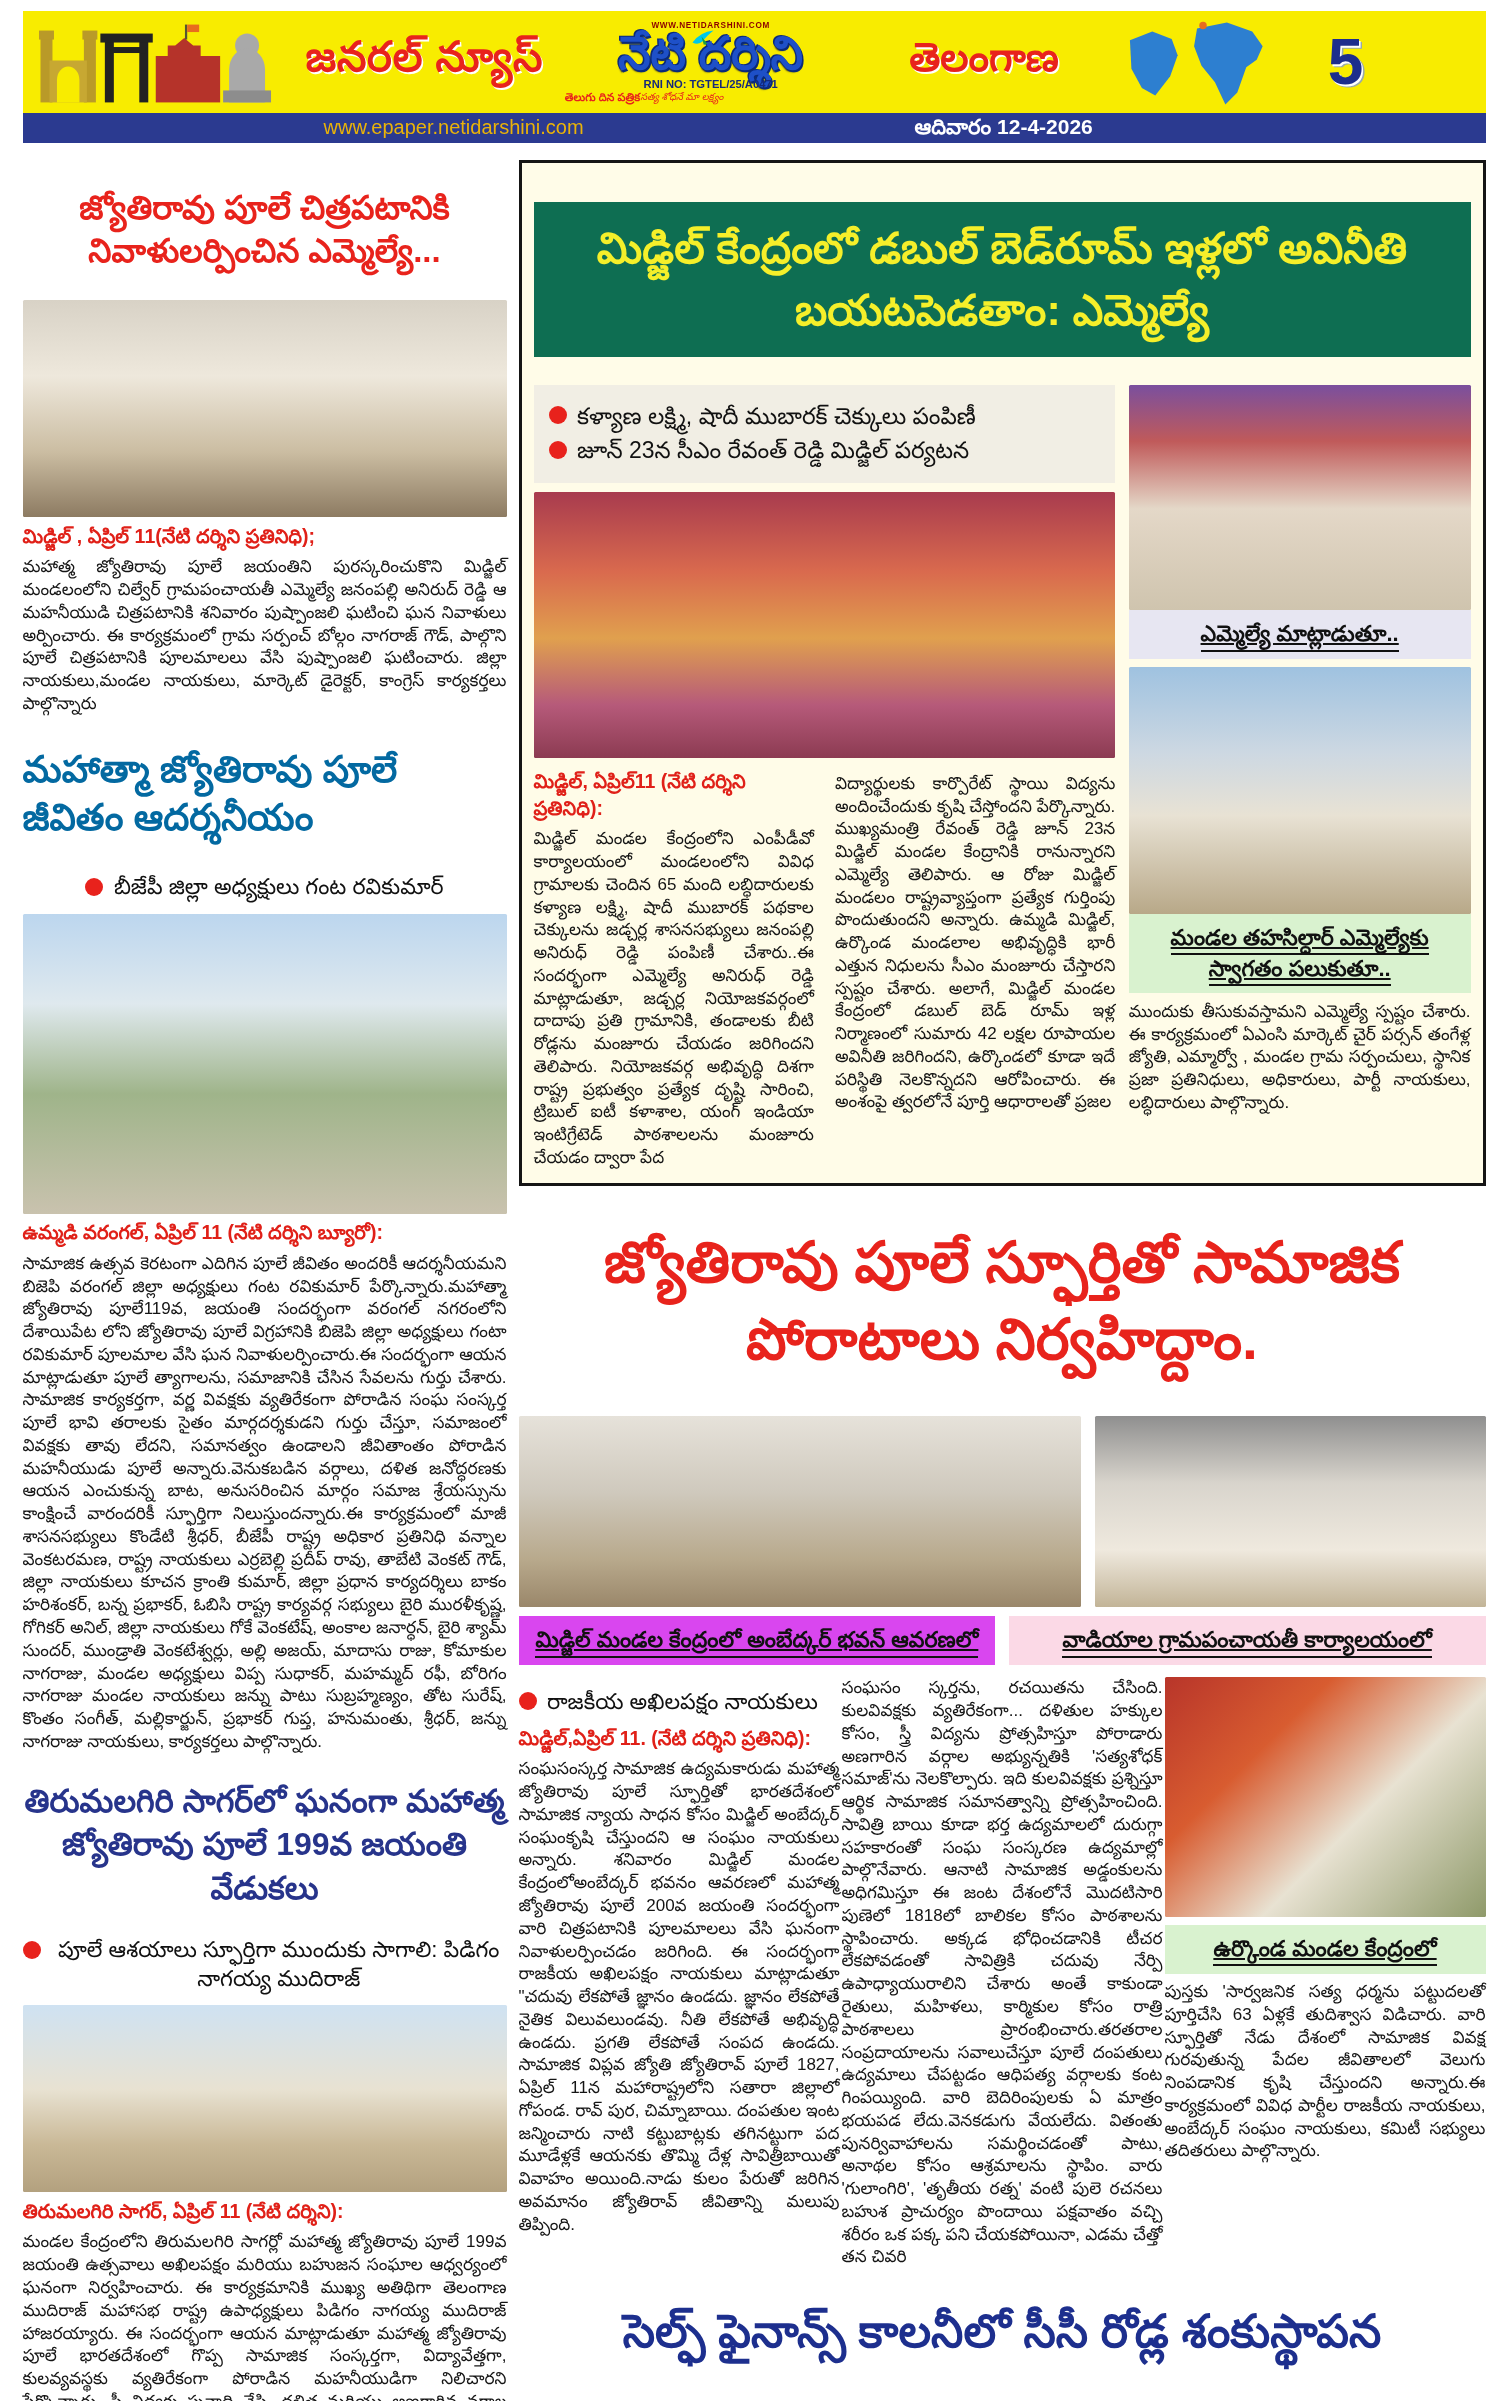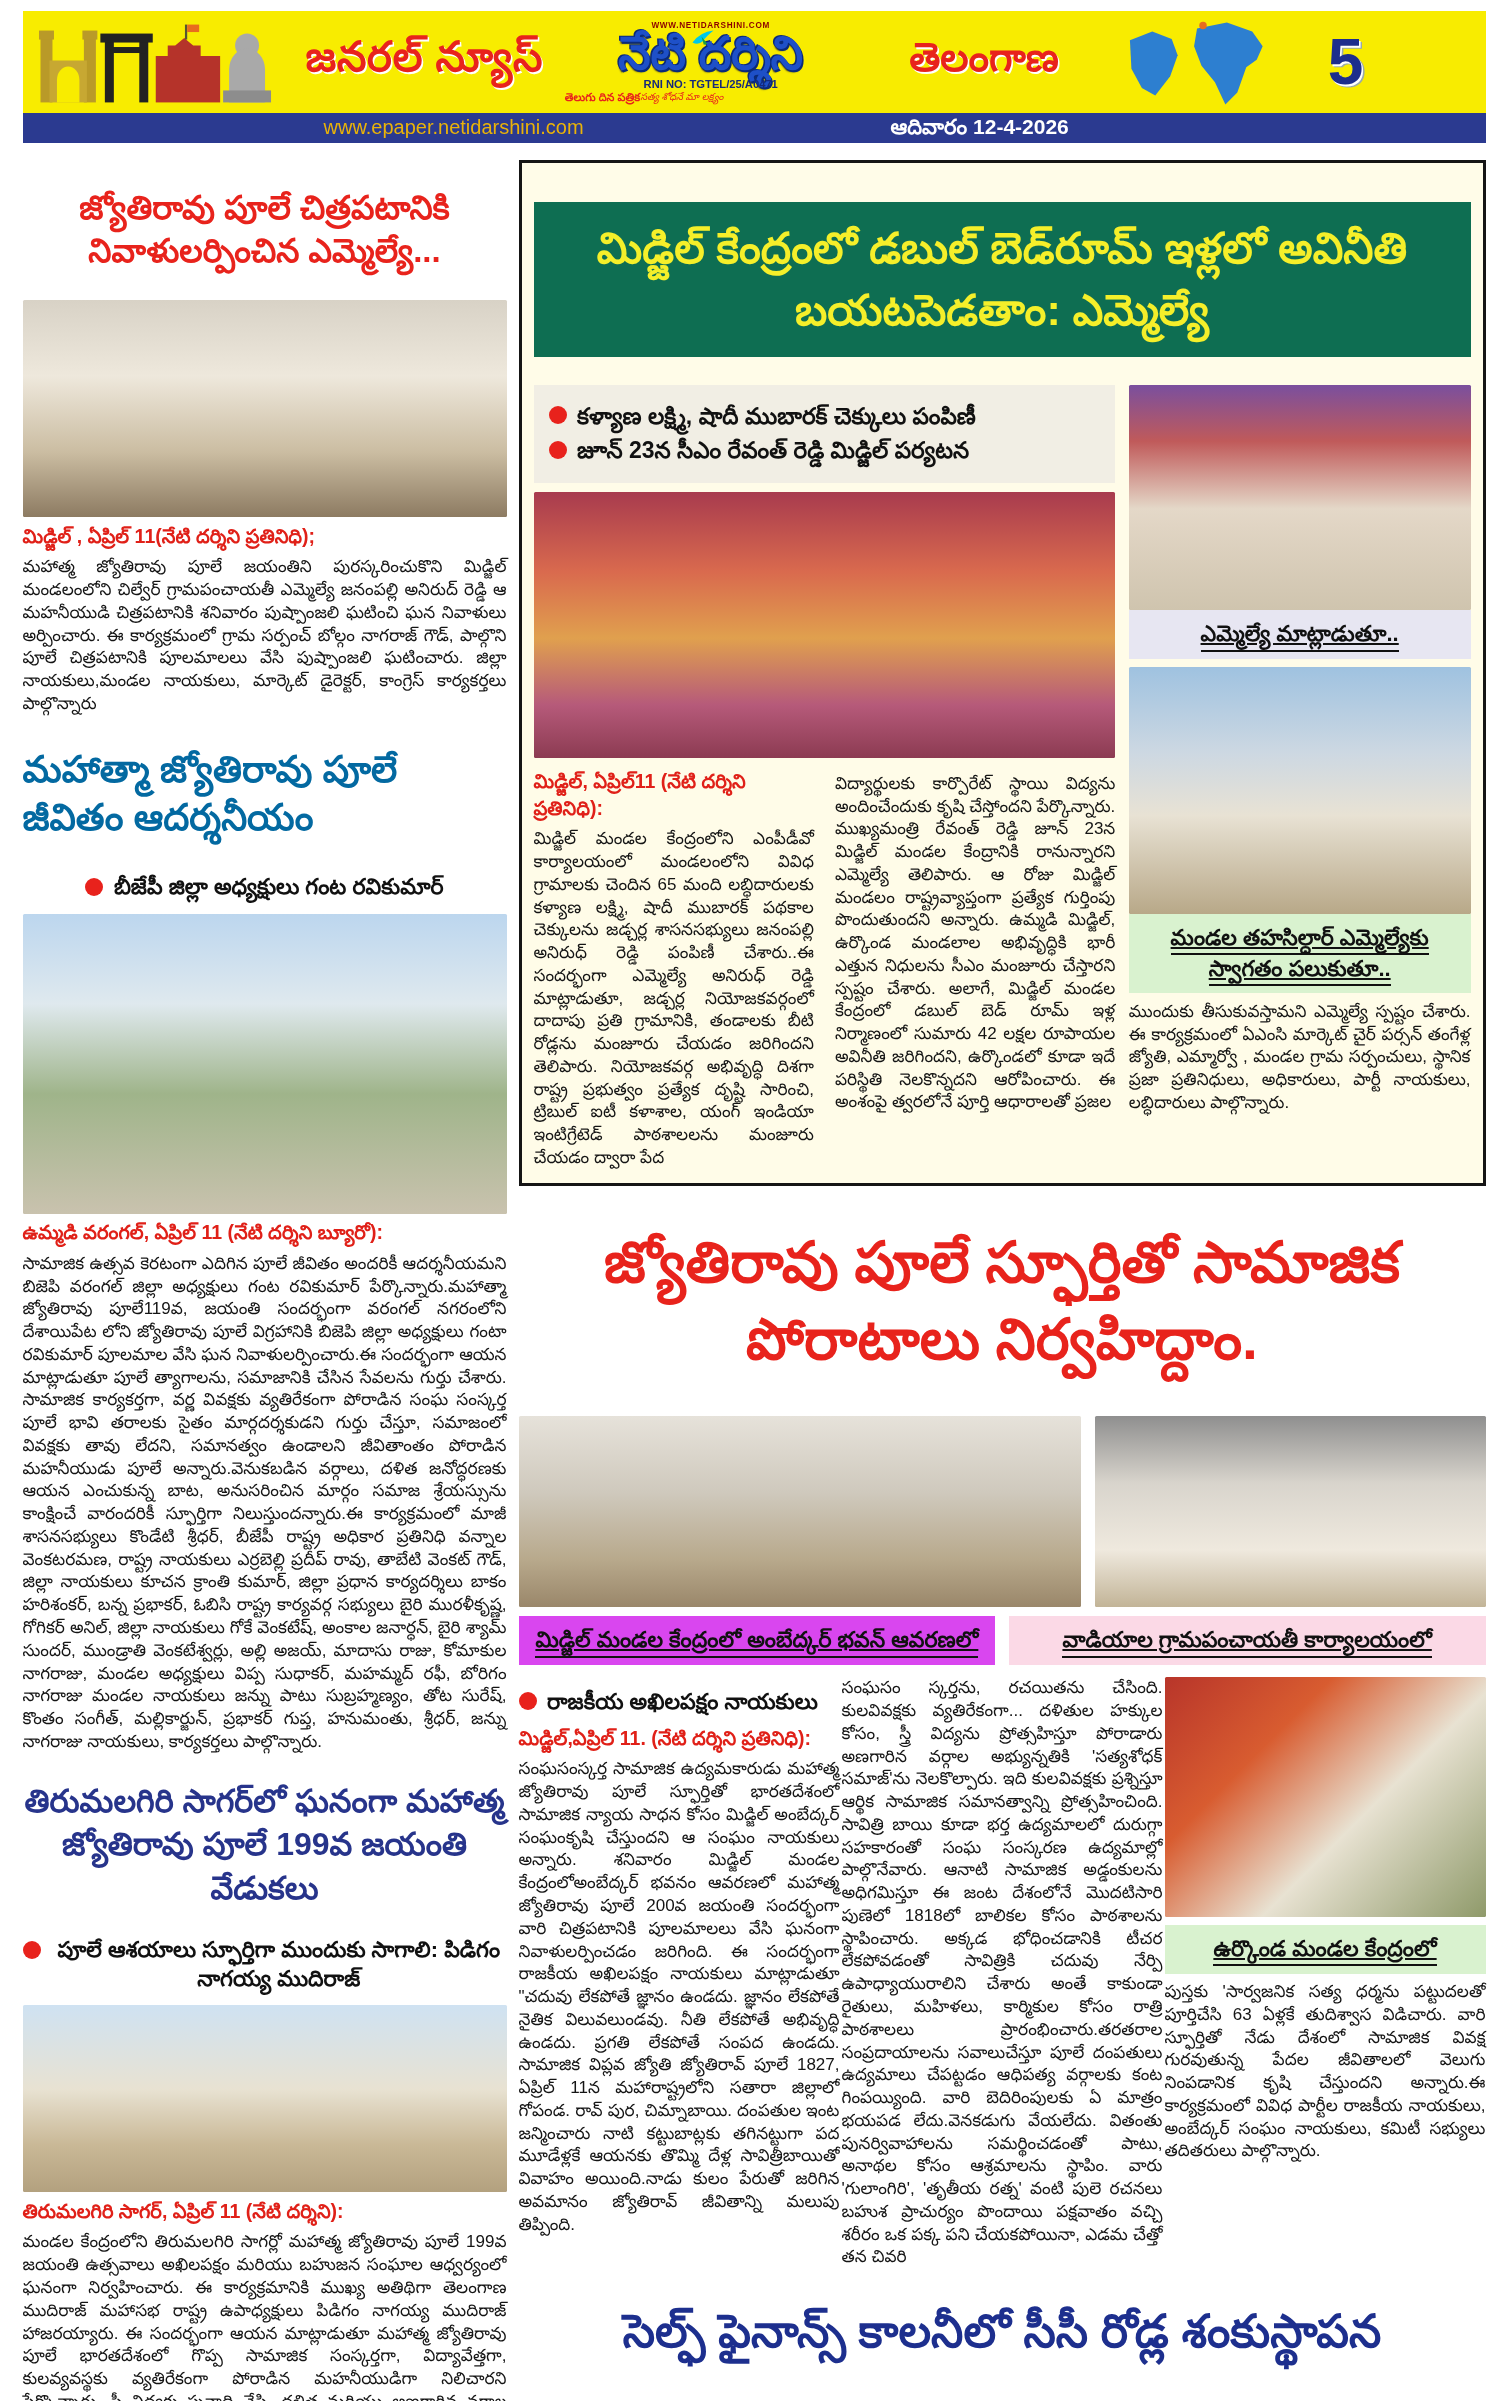--- a/index.html
+++ b/index.html
@@ -24,21 +24,21 @@
   .logo-script { color:#e8231c; font-size:9.7px; font-style:italic; }
   .dove { position:absolute; top:7.5px; left:126px; }
   .region-label { color:#e8231c; font-weight:800; font-size:40px; margin-left:45px; flex:none;
                   text-shadow:1.5px 1.5px 0 #fff;}
   .maps { width:195px; height:88px; margin-left:41px; flex:none;}
   .page-num { color:#1d2e8c; font-weight:800; font-size:64px; margin-left:18px; flex:none;
               text-shadow:1.5px 1.5px 0 #ffffff, 3px 3px 0 #9aa; }
 
   .datebar { background:#2b3a90; height:30px; position:relative; }
   .datebar .url { position:absolute; left:301px; top:3px; color:#eab308; font-size:20px; }
-  .datebar .date { position:absolute; left:868px; top:2.2px; color:#fff; font-size:21px; font-weight:bold; }
+  .datebar .date { position:absolute; left:892px; top:2.2px; color:#fff; font-size:21px; font-weight:bold; }
 
   
   .main { display:flex; gap:12px; margin-top:16.5px; }
   .col-left { width:484px; flex:none; }
   .col-right { flex:1; min-width:0; }
 
   .photo { width:100%; border-radius:1.5px; }
   .p1 { background:linear-gradient(180deg,#d8d2c6 0%,#eee8dc 35%,#cbbda2 70%,#8d7b62 100%); height:217px;}
   .p2 { background:linear-gradient(180deg,#bcd6ee 0%,#dfe9ee 30%,#9fb48a 60%,#c9c2ae 100%); height:300px;}
   .p3 { background:linear-gradient(180deg,#cfe2f2 0%,#e8e2d2 45%,#c9b896 75%,#b3a17f 100%); height:187px;}
@@ -47,21 +47,21 @@
   .p6 { background:linear-gradient(180deg,#9fc2e0 0%,#cdd8e2 35%,#e8e2d4 60%,#b8a888 100%); height:247px;}
   .p7 { background:linear-gradient(180deg,#e6e2da 0%,#cfc9bd 40%,#b8a98c 75%,#9a876a 100%); height:191px;}
   .p8 { background:linear-gradient(180deg,#8f8f8f 0%,#d8d4cc 35%,#efe9de 70%,#c2b497 100%); height:191px;}
   .p9 { background:linear-gradient(135deg,#b8352a 0%,#d85c30 30%,#e8e2d2 60%,#8f9a6a 100%); height:240px;}
 
   .headline-red   { color:#e8231c; font-weight:800; font-size:33px; line-height:1.3; text-align:center; }
   .headline-black { color:#0369a1; font-weight:800; font-size:37px; line-height:1.3; text-align:left; }
   .headline-blue  { color:#27348b; font-weight:800; font-size:32px; line-height:1.35; text-align:center; }
   .dateline { color:#e02018; font-weight:bold; font-size:19.5px; margin:7.5px 0 4.5px 0; }
   .body { font-size:17px; line-height:1.34; text-align:justify; color:#141414; }
-  .kicker { display:flex; gap:10.5px; font-weight:700; font-size:22px; line-height:1.3; margin:10.5px 0; }
+  .kicker { display:flex; gap:10.5px; font-weight:400; font-size:22px; line-height:1.3; margin:10.5px 0; }
   .kicker .dot { width:18px; height:18px; border-radius:50%; background:#e8221c; flex:none; margin-top:4.5px; }
   .kicker.center { justify-content:center; text-align:center; }
   article { margin-bottom:25.5px; }
   article .photo { margin-top:12px; }
 
   
   .mainbox { border:3px solid #151515; background:#fffce8; padding:10.5px 12px 13.5px 12px; }
   .greenhead { background:#0e6e52; color:#f5ef2a; font-weight:800; font-size:43px; line-height:1.45;
                text-align:center; padding:15px 19.5px; }
   .mainbox-row { display:flex; gap:13.5px; margin-top:10.5px; }

